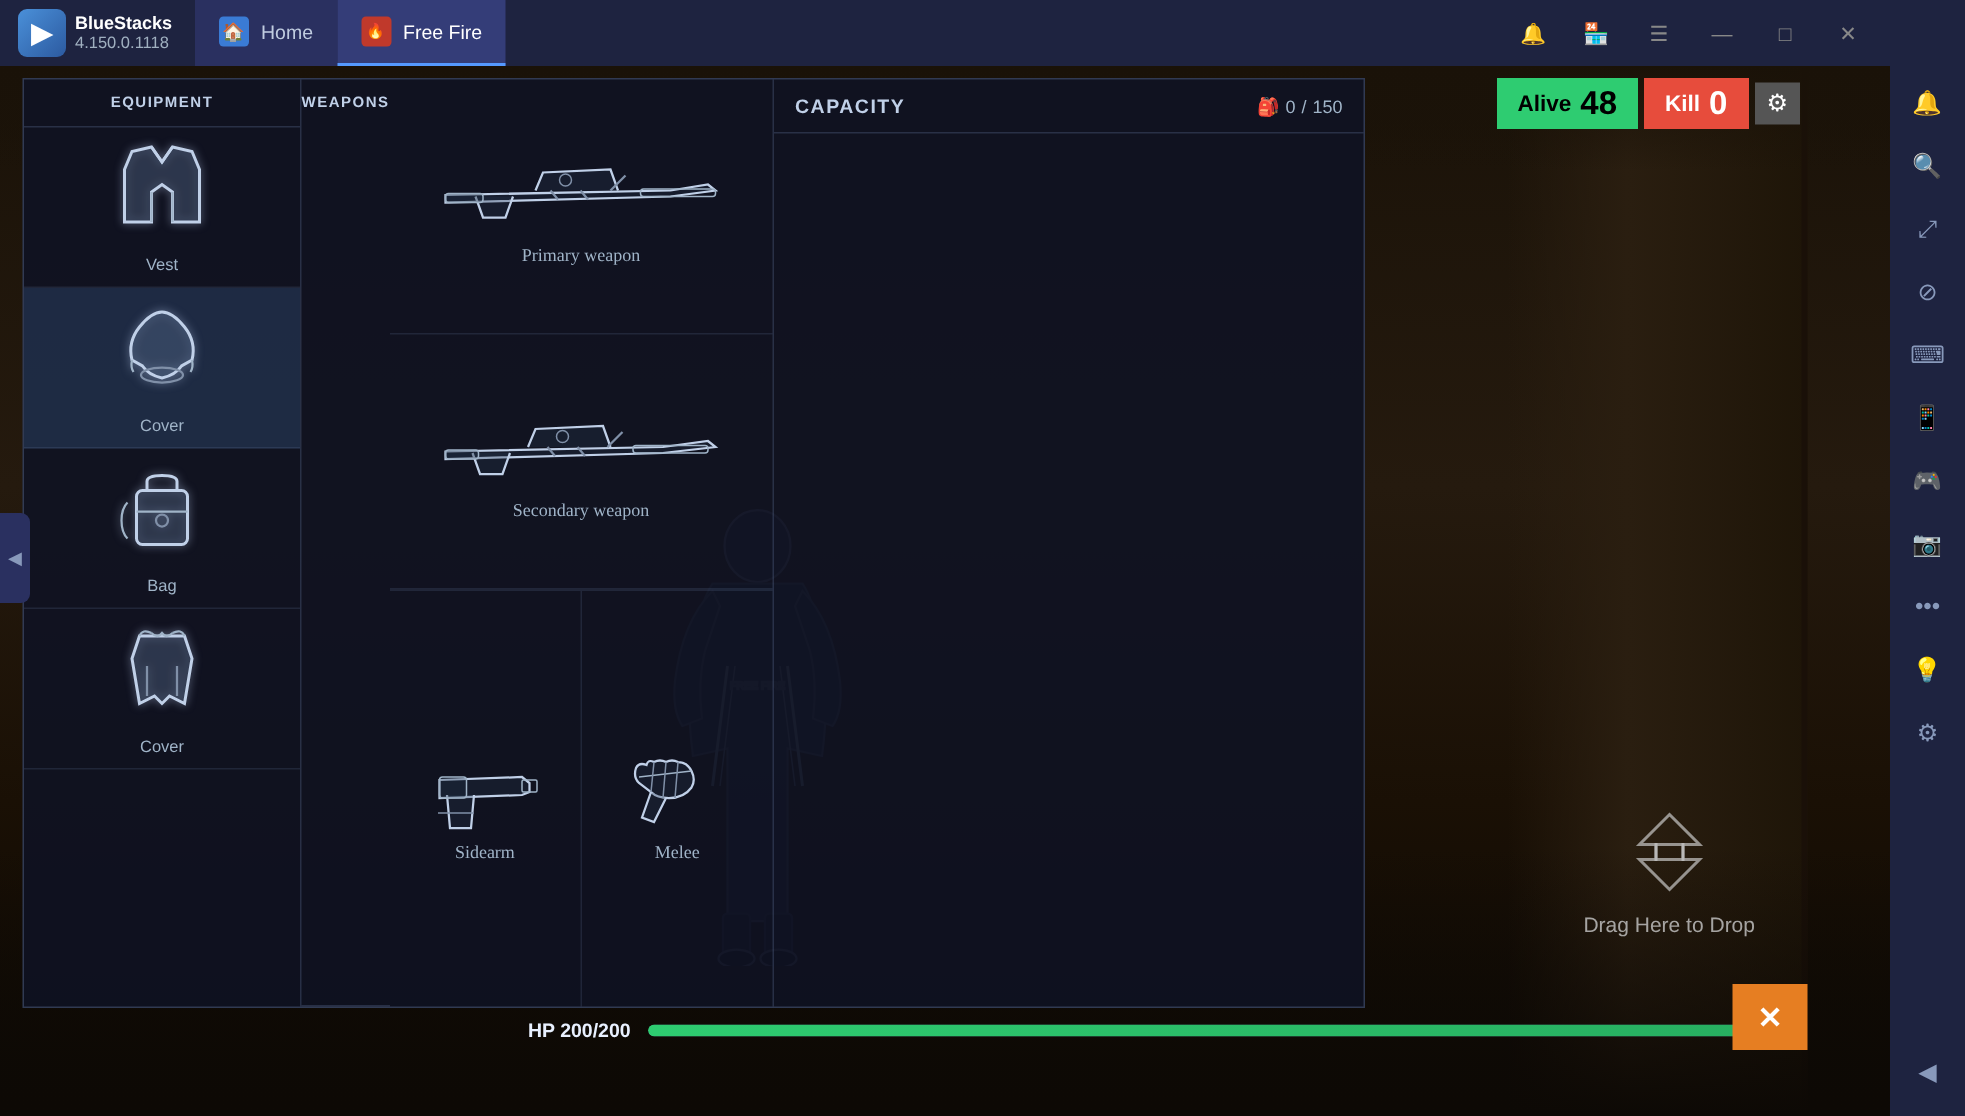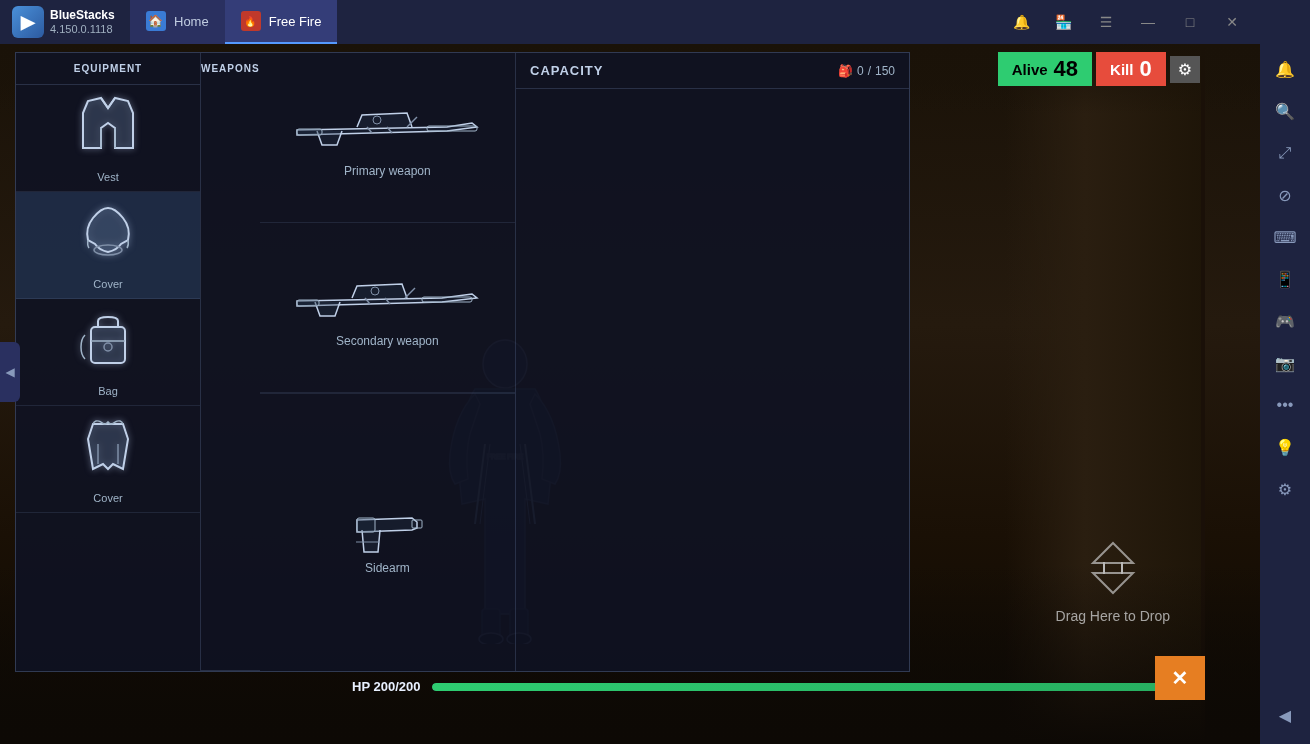--- a/index.html
+++ b/index.html
@@ -155,21 +155,21 @@
     }
     .weapons-grid {
       display: flex; flex-direction: column; flex: 1;
     }
     .weapon-slot {
       display: flex; flex-direction: column; align-items: center; justify-content: center;
       padding: 10px 8px; border-bottom: 1px solid rgba(100,120,160,0.2);
       cursor: pointer; flex: 1;
     }
     .weapon-svg { width: 200px; height: 65px; display: flex; align-items: center; justify-content: center; }
-    .weapon-label { font-size: 12px; color: #a0b4c8; margin-top: 1px; }
+    .weapon-label { font-size: 12px; color: #a0b4c8; margin-top: 1px; font-family: Liberation Serif, serif; }
     .weapon-row-bottom {
       display: flex; border-top: 1px solid rgba(100,120,160,0.2);
     }
     .weapon-slot-sm {
       flex: 1; display: flex; flex-direction: column; align-items: center; justify-content: center;
       padding: 12px 8px; cursor: pointer; border-right: 1px solid rgba(100,120,160,0.2);
     }
     .weapon-slot-sm:last-child { border-right: none; }
     .weapon-svg-sm { width: 90px; height: 70px; display: flex; align-items: center; justify-content: center; }
 
@@ -417,20 +417,34 @@
 
                   <path d="M15 30 L70 28 L75 32 L75 38 L70 40 L15 42 Z" stroke="#c0d0e8" stroke-width="1.5" fill="rgba(50,70,100,0.2)"></path>
                   <path d="M20 40 L22 62 L36 62 L38 40" stroke="#c0d0e8" stroke-width="1.5" fill="rgba(40,55,80,0.3)"></path>
                   <rect x="15" y="28" width="18" height="14" rx="2" stroke="#a0b4c8" stroke-width="1" fill="rgba(30,45,65,0.3)"></rect>
                   <rect x="70" y="30" width="10" height="8" rx="1" stroke="#a0b4c8" stroke-width="1" fill="none"></rect>
                   <path d="M38 52 L14 52" stroke="#8090a8" stroke-width="1"></path>
                 </svg>
               </div>
               <span class="weapon-label">Sidearm</span>
             </div>
+            <div class="weapon-slot-sm">
+              <div class="weapon-svg-sm">
+                <svg width="90" height="70" viewBox="0 0 90 70" fill="none">
+
+                  <path d="M25 20 Q20 18 18 22 Q16 28 20 32 L28 38 Q32 42 40 42 Q50 42 55 35 Q58 30 55 24 Q52 18 46 18 Q42 16 38 18 Q34 16 30 18 Q26 16 25 20 Z" stroke="#c0d0e8" stroke-width="1.5" fill="rgba(50,70,100,0.2)"></path>
+                  <path d="M28 38 L22 55 L30 58 L38 42" stroke="#c0d0e8" stroke-width="1.5" fill="rgba(40,55,80,0.3)"></path>
+                  <path d="M20 28 L55 24" stroke="#a0b4c8" stroke-width="1"></path>
+                  <path d="M30 18 L28 38" stroke="#8090a8" stroke-width="1"></path>
+                  <path d="M38 18 L36 42" stroke="#8090a8" stroke-width="1"></path>
+                  <path d="M46 18 L44 42" stroke="#8090a8" stroke-width="1"></path>
+                </svg>
+              </div>
+              <span class="weapon-label">Melee</span>
+            </div>
           </div>
         </div>
       </div>
 
       <div class="capacity-col">
         <div class="capacity-header">
           <span class="capacity-title">CAPACITY</span>
           <span class="capacity-count">
             <span>🎒</span>
             <span>0</span>

